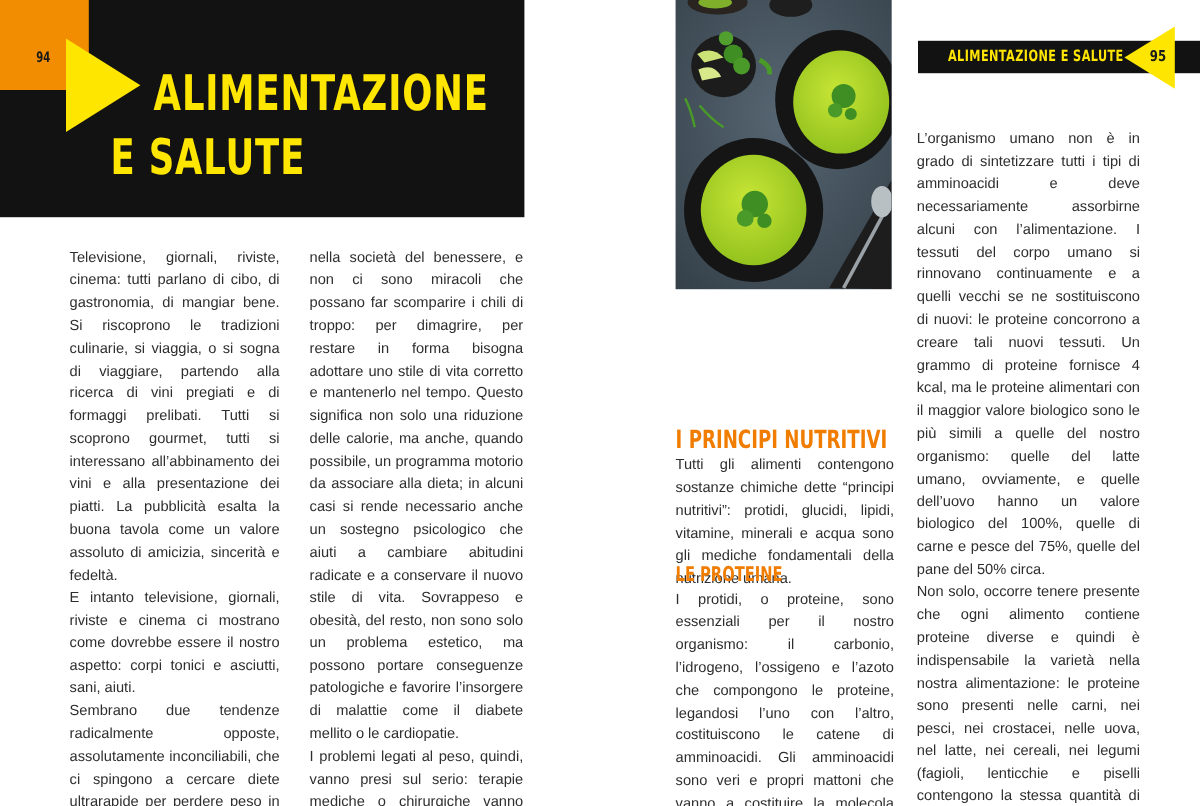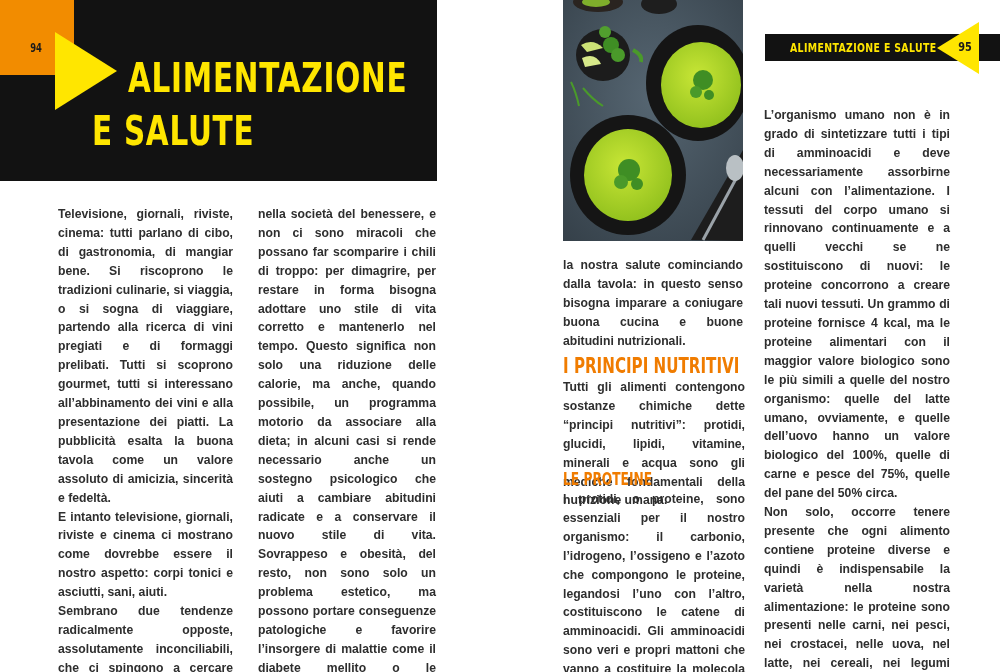--- a/index.html
+++ b/index.html
@@ -17,21 +17,21 @@
   .title-triangle { position: absolute; left: 55px; top: 32px; width: 0; height: 0;
     border-top: 39px solid transparent; border-bottom: 39px solid transparent; border-left: 62px solid #ffe600; }
   .title-text { position: absolute; left: 92px; top: 52px; color: #ffe600;
     font-family: "DejaVu Sans", sans-serif; font-weight: bold; font-size: 41px; line-height: 53px;
     letter-spacing: 1px; transform: scaleX(0.72); transform-origin: left top; white-space: nowrap; }
   .title-text .l1 { display: block; padding-left: 50px; }
   .title-text .l2 { display: block; }
 
   .col { position: absolute; font-family: "Liberation Sans", sans-serif; font-size: 12.2px;
     line-height: 18.9px; color: #2e2e2e; text-align: justify; }
-  .col p { margin: 0; font-weight: bold; }
+  .col p { margin: 0; }
   .col-1 { left: 58px; top: 205px; width: 175px; }
   .col-2 { left: 258px; top: 205px; width: 178px; }
 
   
   .photo { position: absolute; left: 563px; top: 0; width: 180px; height: 241px; overflow: hidden;
     background: #3f4d58; }
   .col-3 { left: 563px; top: 256px; width: 180px; }
   .col-4 { left: 764px; top: 106px; width: 186px; }
 
   .heading-orange { font-family: "DejaVu Sans", sans-serif; font-weight: bold; color: #f07c00;
@@ -121,23 +121,20 @@
       <path d="M140 240 L175 175" stroke="#9aa2a8" stroke-width="3"></path>
       <ellipse cx="172" cy="168" rx="9" ry="13" fill="#b9c0c4"></ellipse>
     </svg>
   </div>
 
   <div class="header-bar"></div>
   <div class="header-bar-label">ALIMENTAZIONE E SALUTE</div>
   <div class="header-triangle"></div>
   <div class="page-num-right">95</div>
 
-  <div class="col col-3">
-    <p>la nostra salute cominciando dalla tavola: in questo senso bisogna imparare a coniugare buona cucina e buone abitudini nutrizionali.</p>
-  </div>
 
   <h2 class="heading-orange h-principi">I PRINCIPI NUTRITIVI</h2>
   <div class="col col-3b">
     <p>Tutti gli alimenti contengono sostanze chimiche dette “principi nutritivi”: protidi, glucidi, lipidi, vitamine, minerali e acqua sono gli mediche fondamentali della nutrizione umana.</p>
   </div>
 
   <h3 class="heading-orange h-proteine">LE PROTEINE</h3>
   <div class="col col-3c">
     <p>I protidi, o proteine, sono essenziali per il nostro organismo: il carbonio, l’idrogeno, l’ossigeno e l’azoto che compongono le proteine, legandosi l’uno con l’altro, costituiscono le catene di amminoacidi. Gli amminoacidi sono veri e propri mattoni che vanno a costituire la molecola proteica.</p>
   </div>

